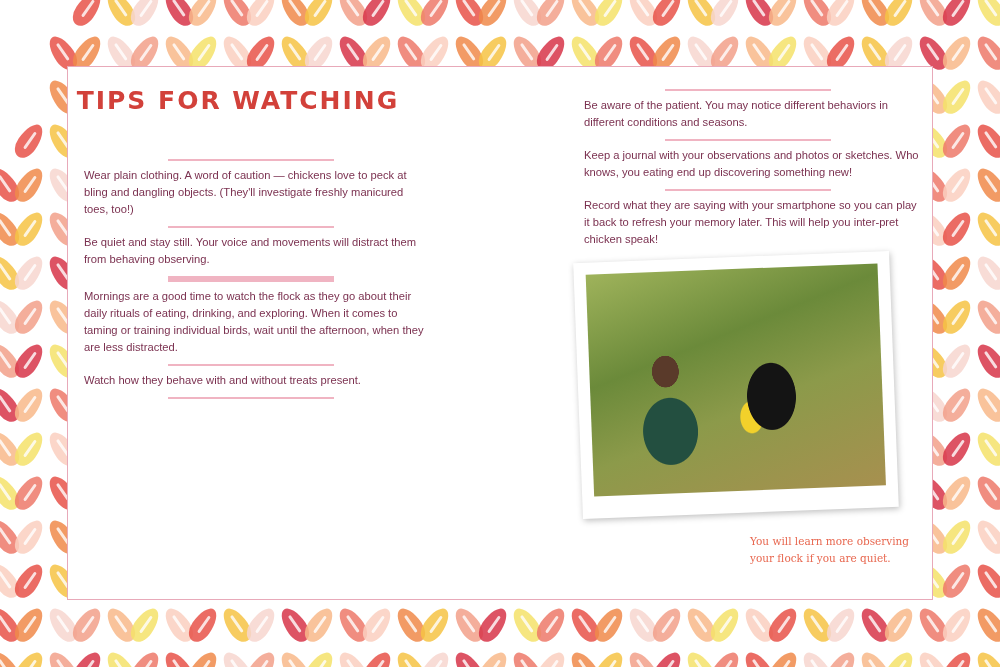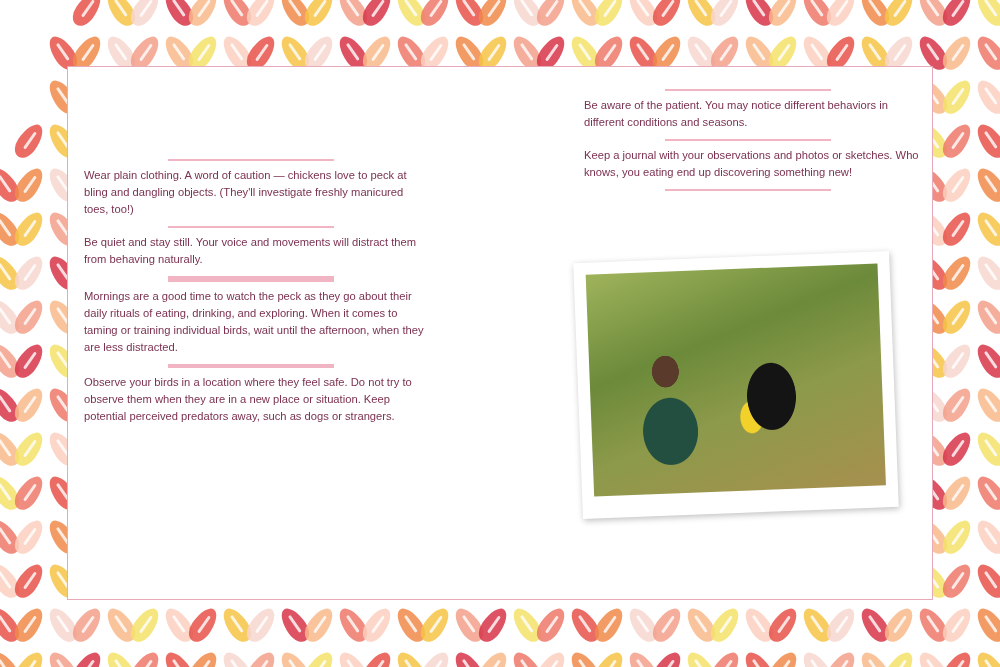--- a/index.html
+++ b/index.html
@@ -639,41 +639,44 @@
     <div class="leaf" style="background: rgb(249, 185, 138); left: 865px; top: 650px; transform: rotate(-35deg);"></div>
     <div class="leaf" style="background: rgb(245, 226, 106); left: 889px; top: 650px; transform: rotate(35deg);"></div>
     <div class="leaf" style="background: rgb(251, 208, 192); left: 923px; top: 650px; transform: rotate(-35deg);"></div>
     <div class="leaf" style="background: rgb(232, 83, 74); left: 947px; top: 650px; transform: rotate(35deg);"></div>
     <div class="leaf" style="background: rgb(246, 196, 69); left: 981px; top: 650px; transform: rotate(-35deg);"></div>
     <div class="leaf" style="background: rgb(247, 214, 207); left: 1005px; top: 650px; transform: rotate(35deg);"></div>
   </div>
 
 <div class="page">
   <div class="title">
+    <div>TIPS FOR WATCHING</div>
   </div>
 
   <div class="left-col">
     <div class="divider"></div>
     <p class="tip">Wear plain clothing. A word of caution — chickens love to peck at bling and dangling objects. (They'll investigate freshly manicured toes, too!)</p>
     <div class="divider"></div>
-    <p class="tip">Be quiet and stay still. Your voice and movements will distract them from behaving naturally.</p>
-    <div class="divider"></div>
-    <div class="divider"></div>
-    <div class="divider"></div>
-    <p class="tip">Mornings are a good time to watch the peck as they go about their daily rituals of eating, drinking, and exploring. When it comes to taming or training individual birds, wait until the afternoon, when they are less distracted.</p>
-    <div class="divider"></div>
-    <div class="divider"></div>
-    <p class="tip">Observe your birds in a location where they feel safe. Do not try to observe them when they are in a new place or situation. Keep potential perceived predators away, such as dogs or strangers.</p>
+    <p class="tip">Be quiet and stay still. Your voice and movements will distract them from behaving observing.</p>
+    <div class="divider"></div>
+    <div class="divider"></div>
+    <div class="divider"></div>
+    <p class="tip">Mornings are a good time to watch the flock as they go about their daily rituals of eating, drinking, and exploring. When it comes to taming or training individual birds, wait until the afternoon, when they are less distracted.</p>
+    <div class="divider"></div>
+    <p class="tip">Watch how they behave with and without treats present.</p>
+    <div class="divider"></div>
   </div>
 
   <div class="right-col">
     <div class="divider"></div>
     <p class="tip">Be aware of the patient. You may notice different behaviors in different conditions and seasons.</p>
     <div class="divider"></div>
     <p class="tip">Keep a journal with your observations and photos or sketches. Who knows, you eating end up discovering something new!</p>
     <div class="divider"></div>
+    <p class="tip">Record what they are saying with your smartphone so you can play it back to refresh your memory later. This will help you inter-pret chicken speak!</p>
   </div>
 
   <div class="photo-frame">
     <div class="photo" title="Girl in green sweatshirt sitting in garden beside a black rooster and yellow flowers"></div>
   </div>
 
+  <div class="caption">You will learn more observing your flock if you are quiet.</div>
 </div>
 
 </body></html>

